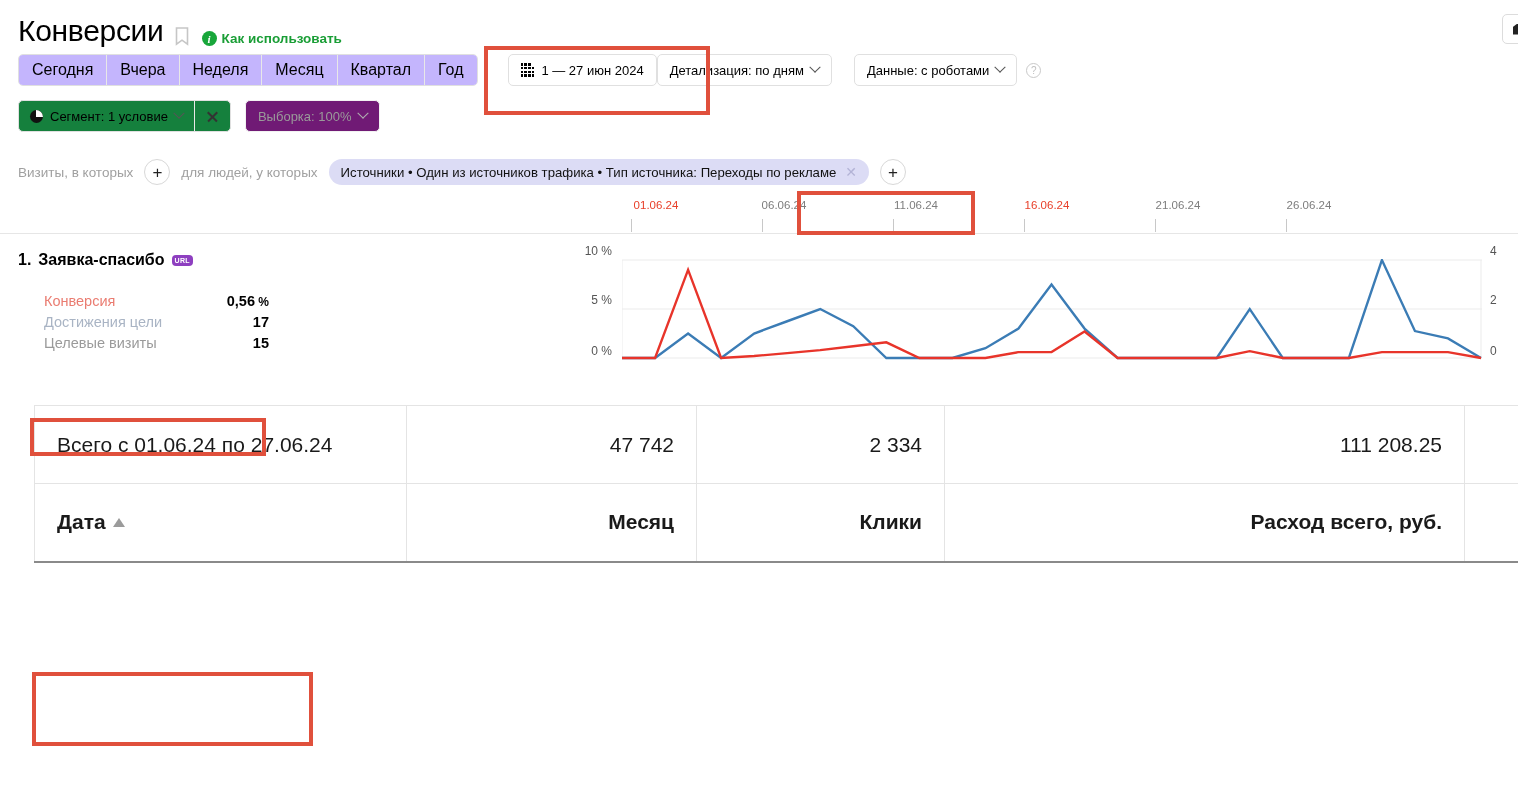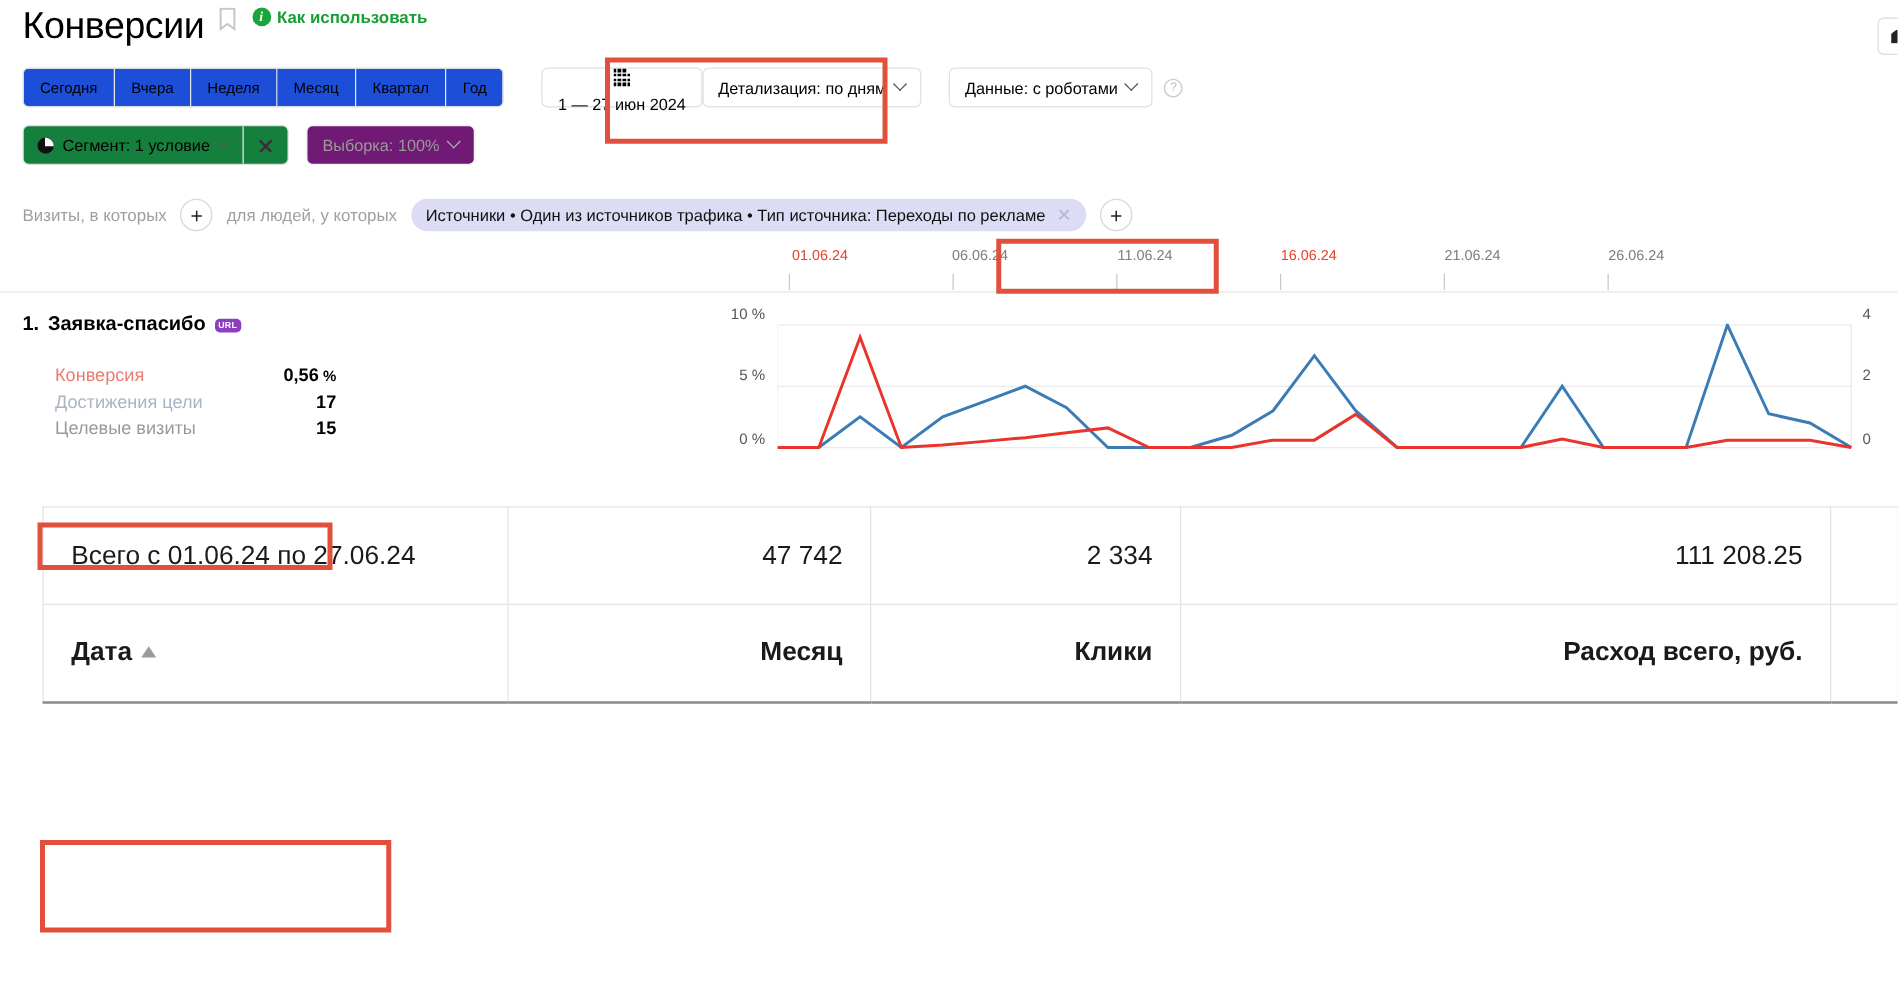--- a/index.html
+++ b/index.html
@@ -10,21 +10,21 @@
     background: #ffffff;
     font-family: "Liberation Sans", "DejaVu Sans", sans-serif;
     color: #000000;
     overflow: hidden;
     position: relative;
   }
 
   
   .header-row {
     display: flex;
-    align-items: flex-start;
+    align-items: flex-end;
     gap: 9px;
     padding: 6px 0 0 18px;
     height: 46px;
   }
   .page-title {
     font-size: 30px;
     font-weight: 400;
     letter-spacing: -0.3px;
     line-height: 1;
     color: #000;
@@ -61,31 +61,31 @@
   
   .toolbar {
     display: flex; align-items: center;
     padding-left: 18px; margin-top: 7px;
     height: 34px; gap: 0;
   }
   .seg-group { display: flex; border: 1px solid #e0e0e0; border-radius: 5px; overflow: hidden; background: #fff; height: 32px; }
   .seg-btn {
     padding: 0 13px; height: 100%;
     display: flex; align-items: center; justify-content: center;
-    font-size: 12px; color: #000; background: #1d4ed8;
+    font-size: 16px; color: #000; background: #c4b5fd;
     border-right: 1px solid #e8e8e8; cursor: pointer; white-space: nowrap;
   }
   .seg-btn:last-child { border-right: none; }
 
   .pill {
     height: 32px; display: inline-flex; align-items: center; gap: 7px;
     padding: 0 12px; border: 1px solid #e0e0e0; border-radius: 5px;
     background: #fff; font-size: 13px; color: #000; cursor: pointer; white-space: nowrap;
   }
-  .pill.date-pill { margin-left: 30px; flex-direction: column; }
+  .pill.date-pill { margin-left: 30px; }
   .pill.muted-pill { background: #701a75; border-color: #f2f2f2; color: #9a9a9a; cursor: pointer; }
 
   .cal-icon { display: grid; grid-template-columns: repeat(4, 2.5px); grid-template-rows: repeat(4, 2.5px); gap: 1.3px; }
   .cal-icon i { background: #000; display: block; width: 2.5px; height: 2.5px; }
   .cal-icon i.off { background: transparent; }
 
   .chev { display: inline-block; width: 8px; height: 8px; border-right: 1.6px solid #555; border-bottom: 1.6px solid #555; transform: rotate(45deg) translate(-2px,-2px); }
   .chev.light { border-color: #b0b0b0; }
 
   .help-circle {

